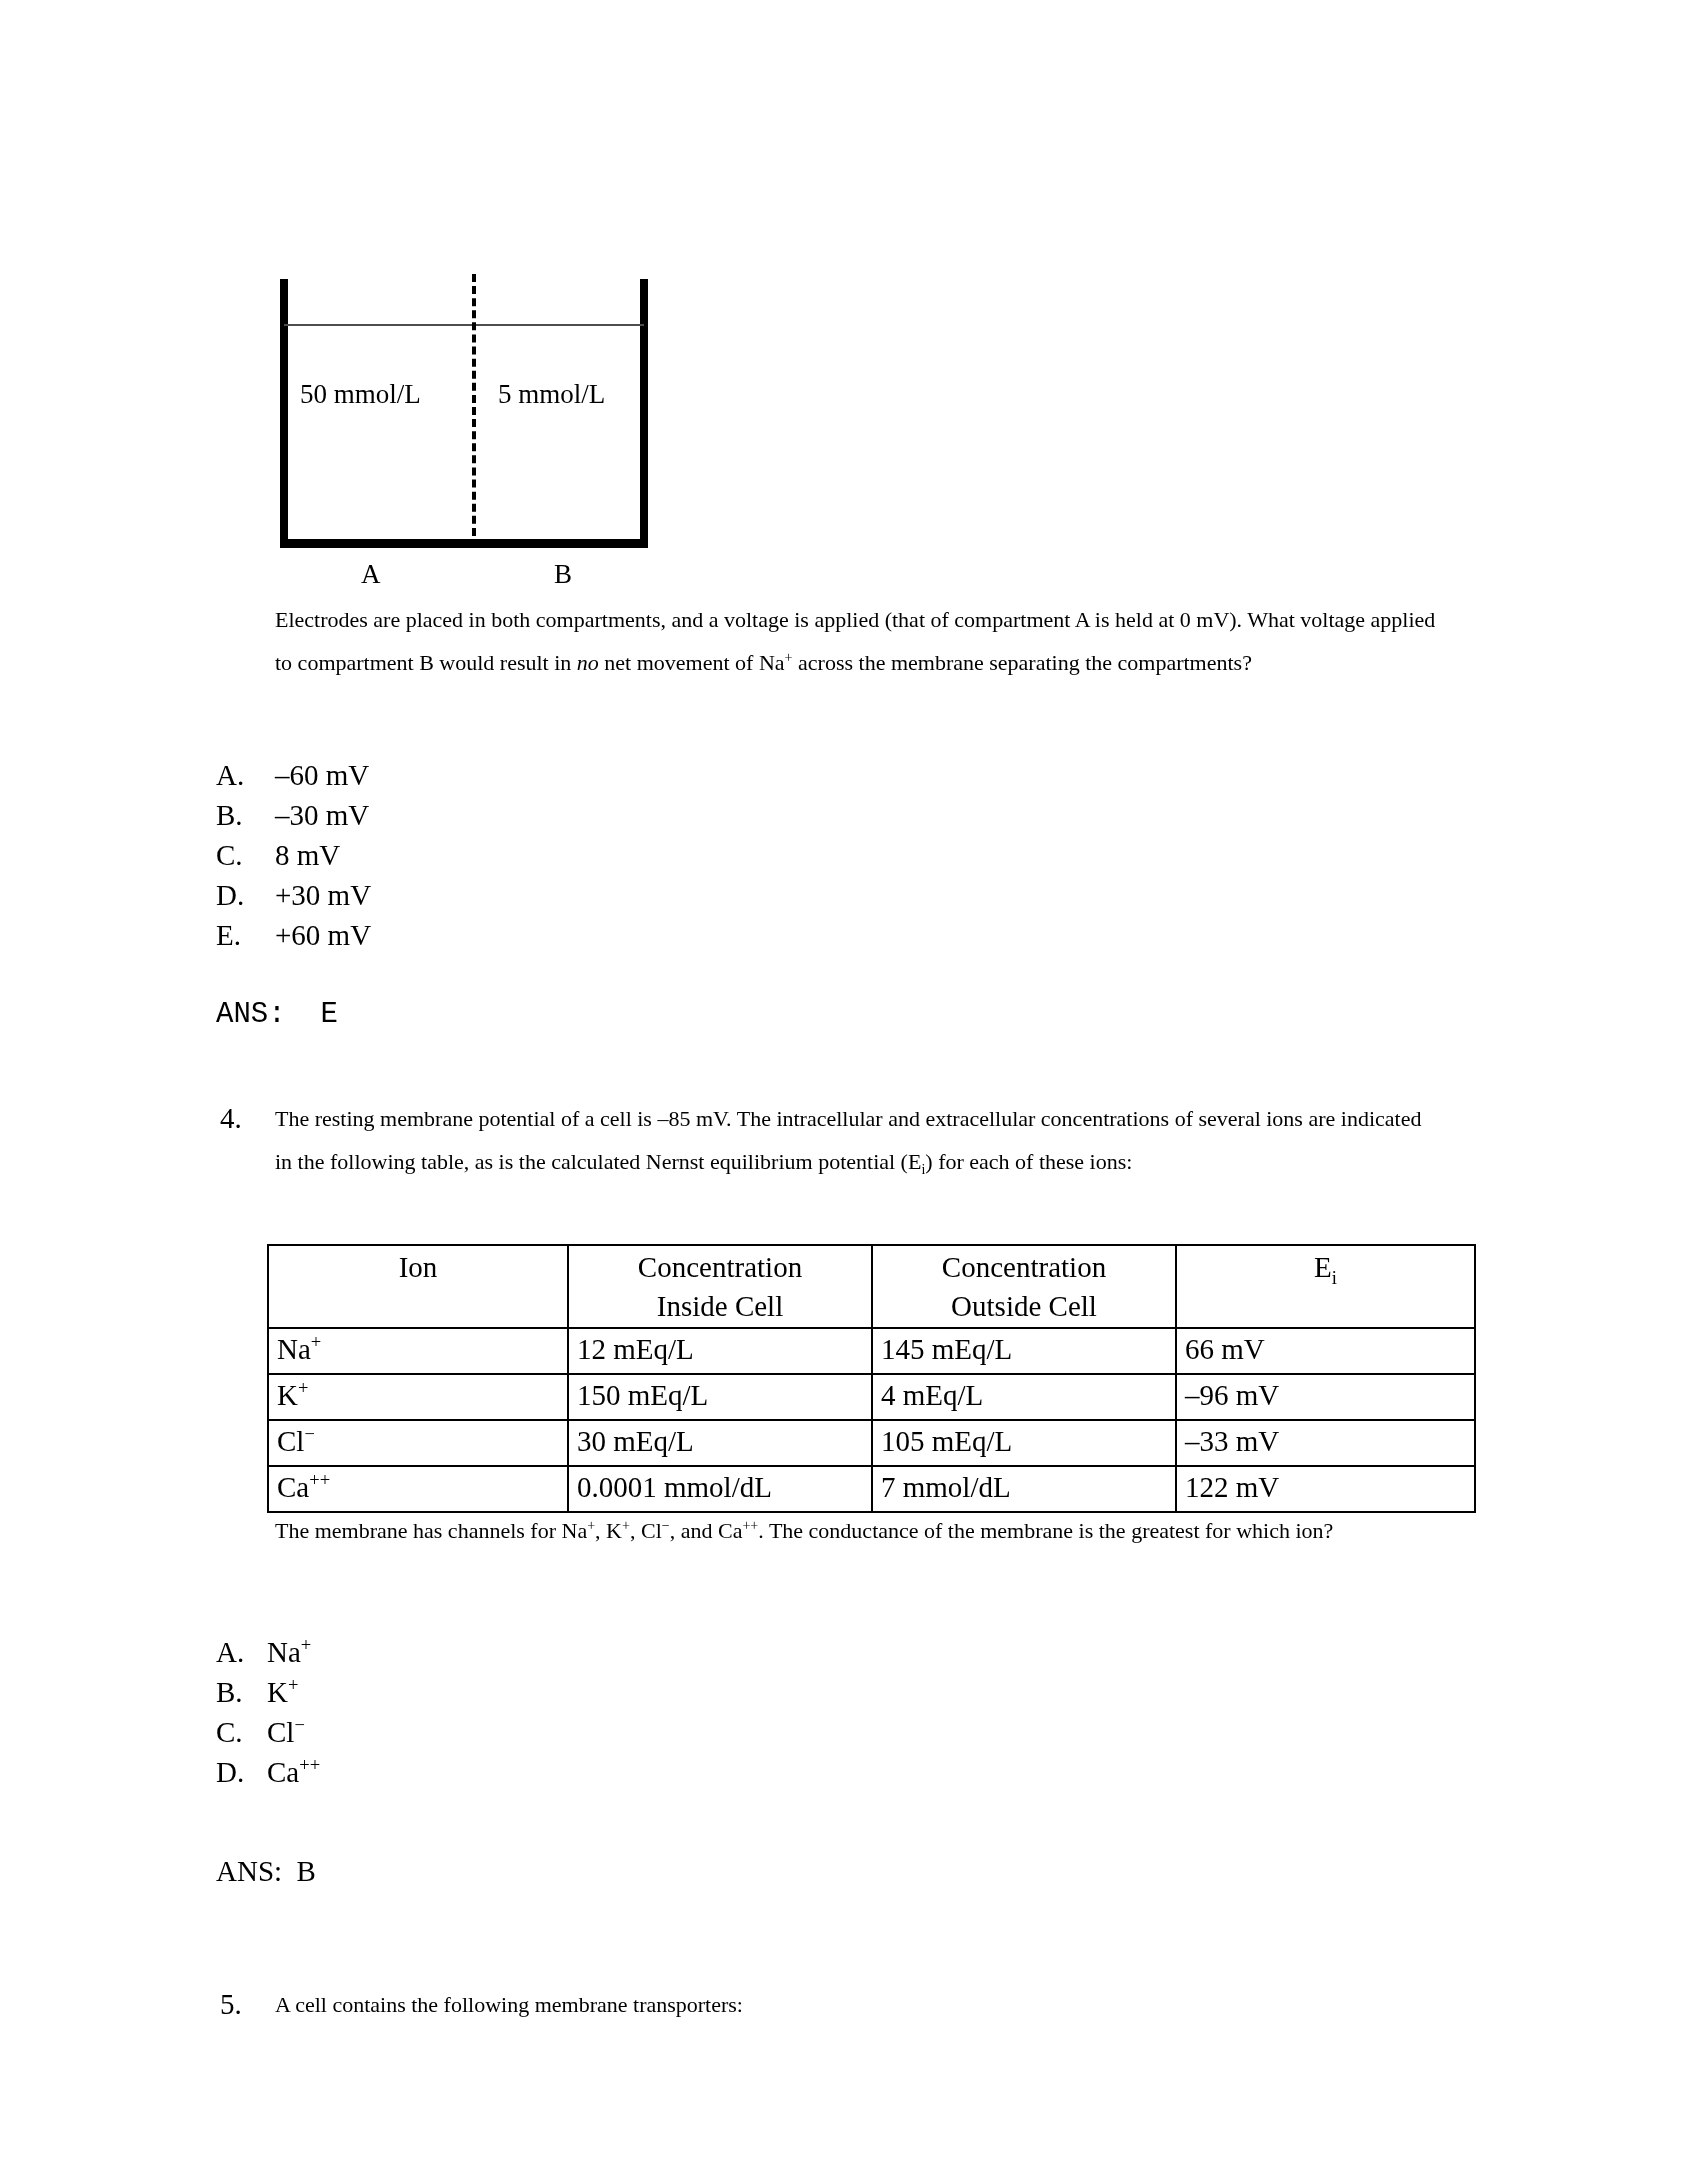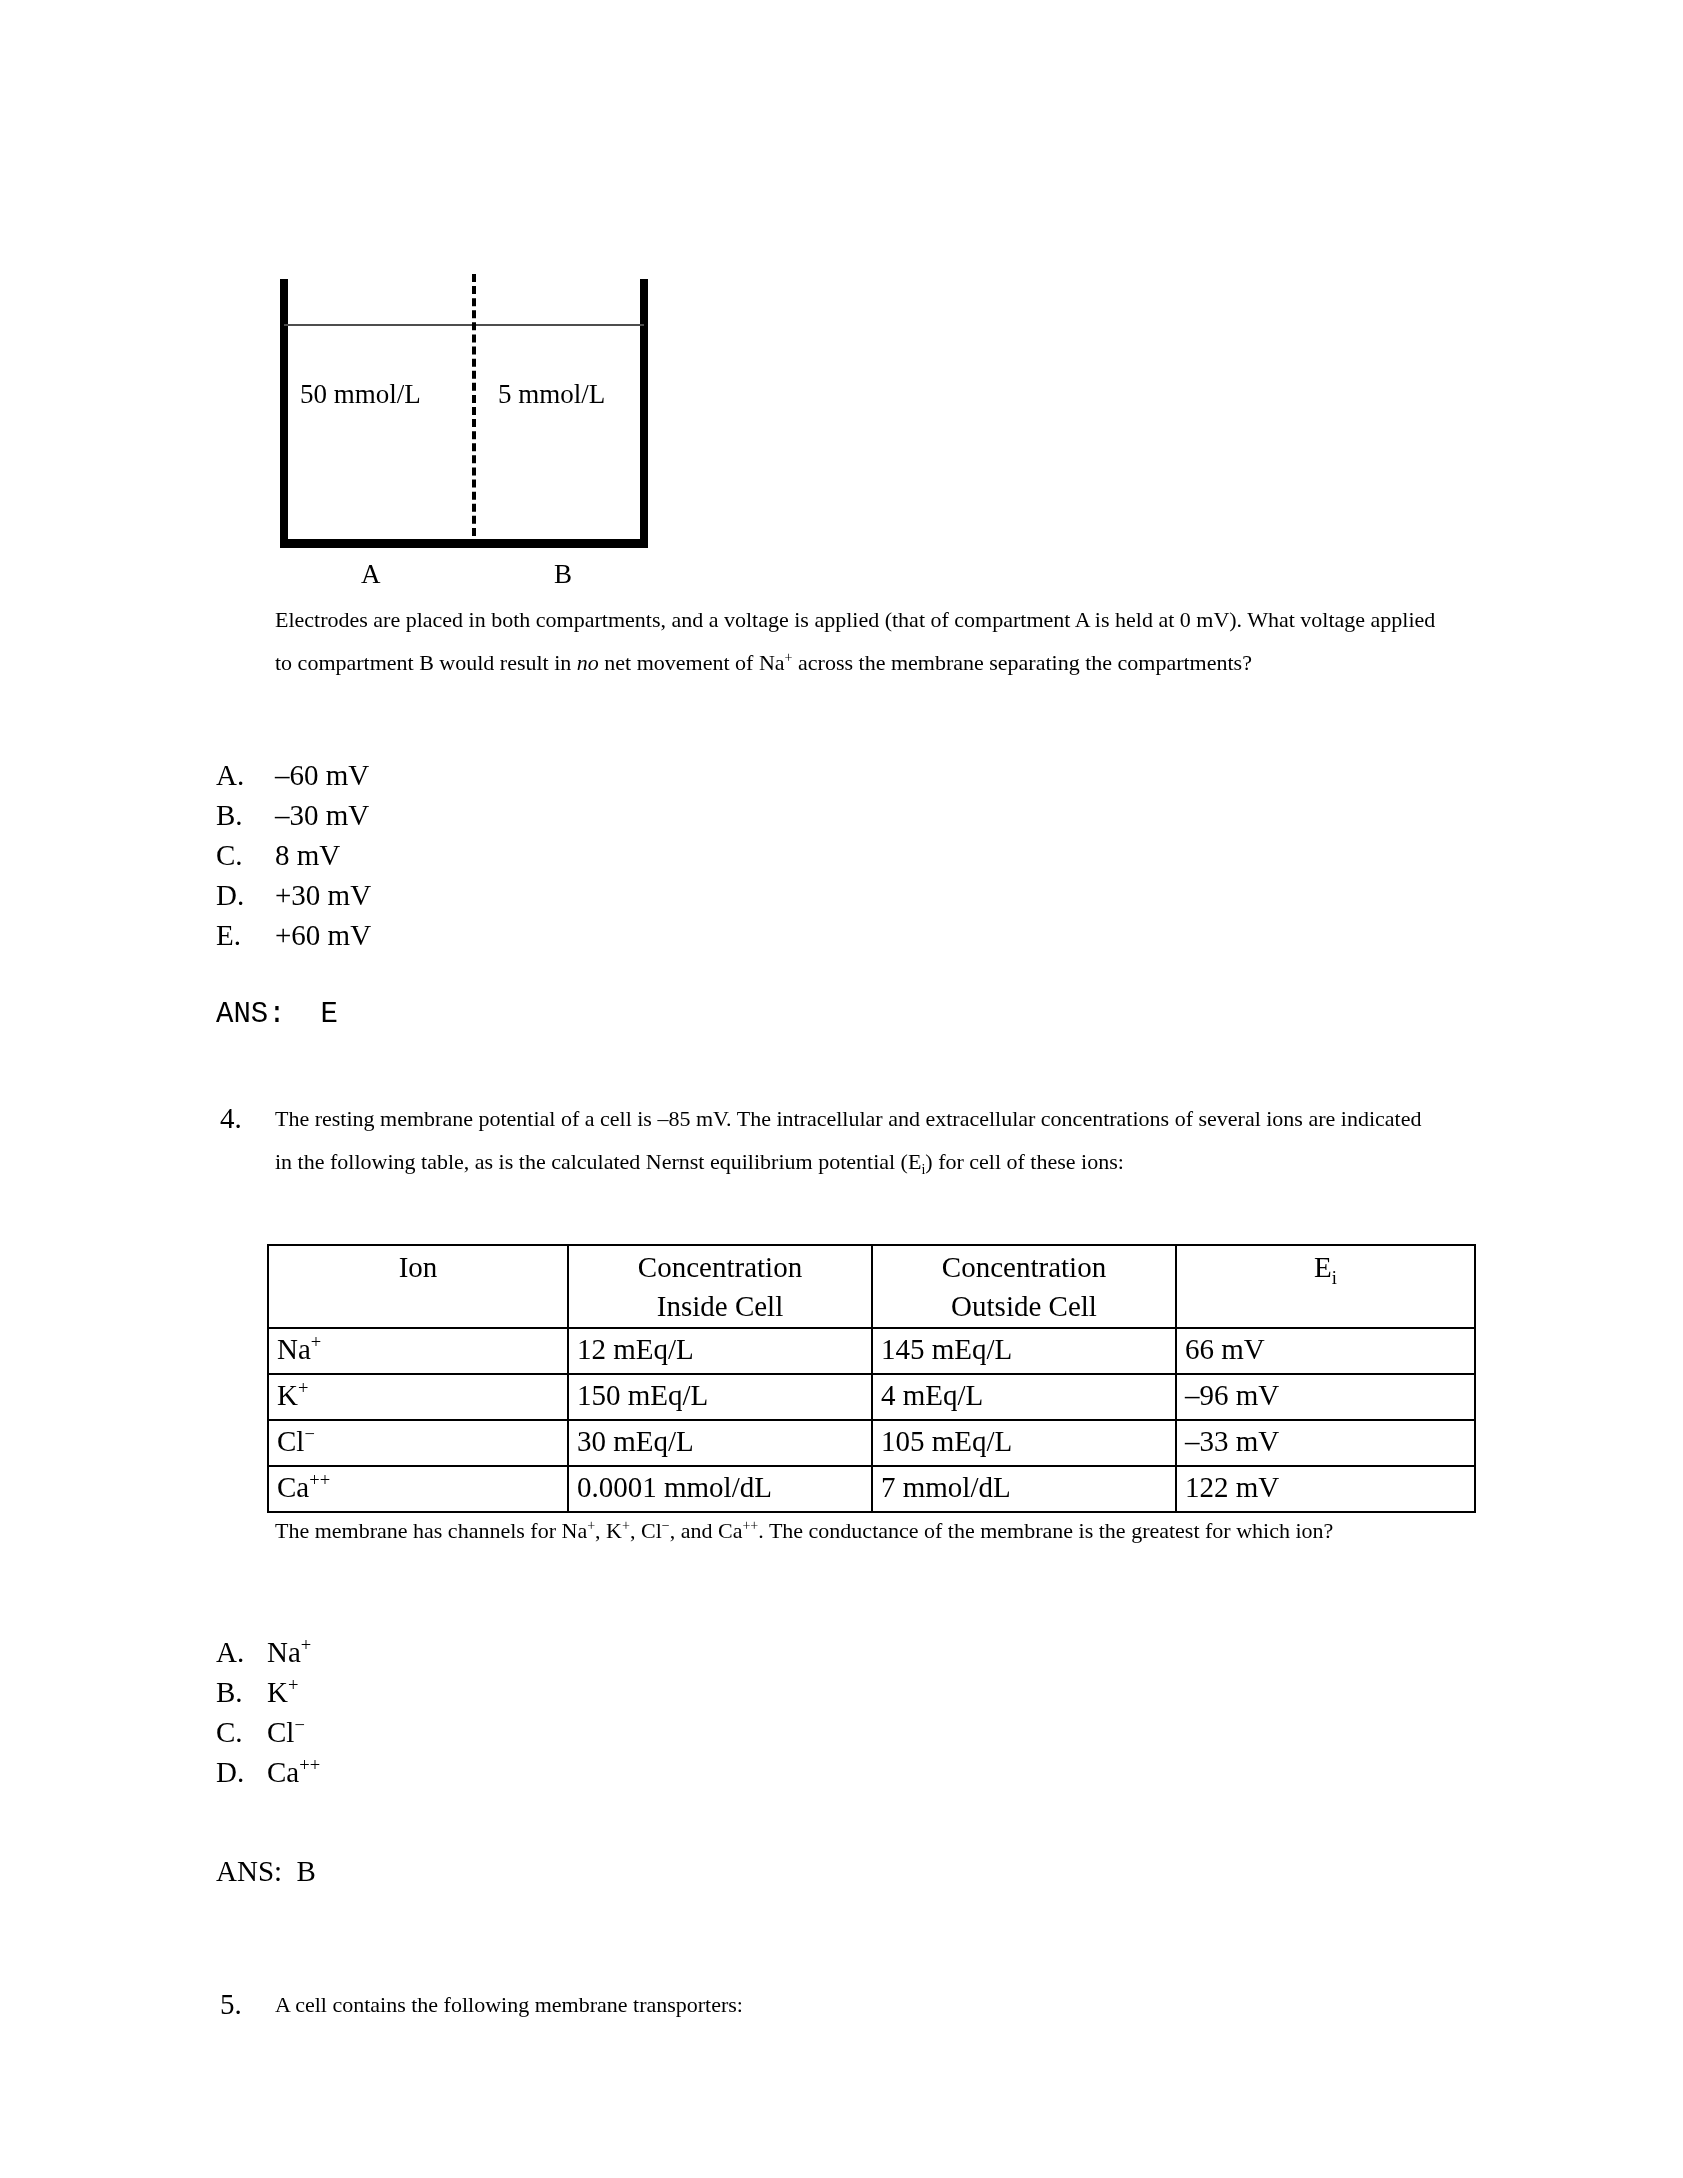--- a/index.html
+++ b/index.html
@@ -178,21 +178,21 @@
     <div class="option-row"><span class="opt-letter">A.</span><span>–60 mV</span></div>
     <div class="option-row"><span class="opt-letter">B.</span><span>–30 mV</span></div>
     <div class="option-row"><span class="opt-letter">C.</span><span>8 mV</span></div>
     <div class="option-row"><span class="opt-letter">D.</span><span>+30 mV</span></div>
     <div class="option-row"><span class="opt-letter">E.</span><span>+60 mV</span></div>
   </div>
 
   <div class="ans-line" style="top: 945px; font-family: Liberation Mono, monospace;"><span>ANS:</span><span>  </span><span>E</span></div>
 
   <div class="q-num" style="top: 1049px;">4.</div>
-  <div class="body-text" style="top: 1049px;"><span>The resting membrane potential of a cell is –85 mV. The intracellular and extracellular concentrations of several ions are indicated in the following table, as is the calculated Nernst equilibrium potential (E</span><sub>i</sub><span>) for cell of these ions:</span></div>
+  <div class="body-text" style="top: 1049px;"><span>The resting membrane potential of a cell is –85 mV. The intracellular and extracellular concentrations of several ions are indicated in the following table, as is the calculated Nernst equilibrium potential (E</span><sub>i</sub><span>) for each of these ions:</span></div>
 
   <table class="ion-table">
     <colgroup>
       <col class="c0">
         <col class="c1">
         <col class="c2">
         <col class="c3">
     </colgroup>
     <thead>
       <tr>

